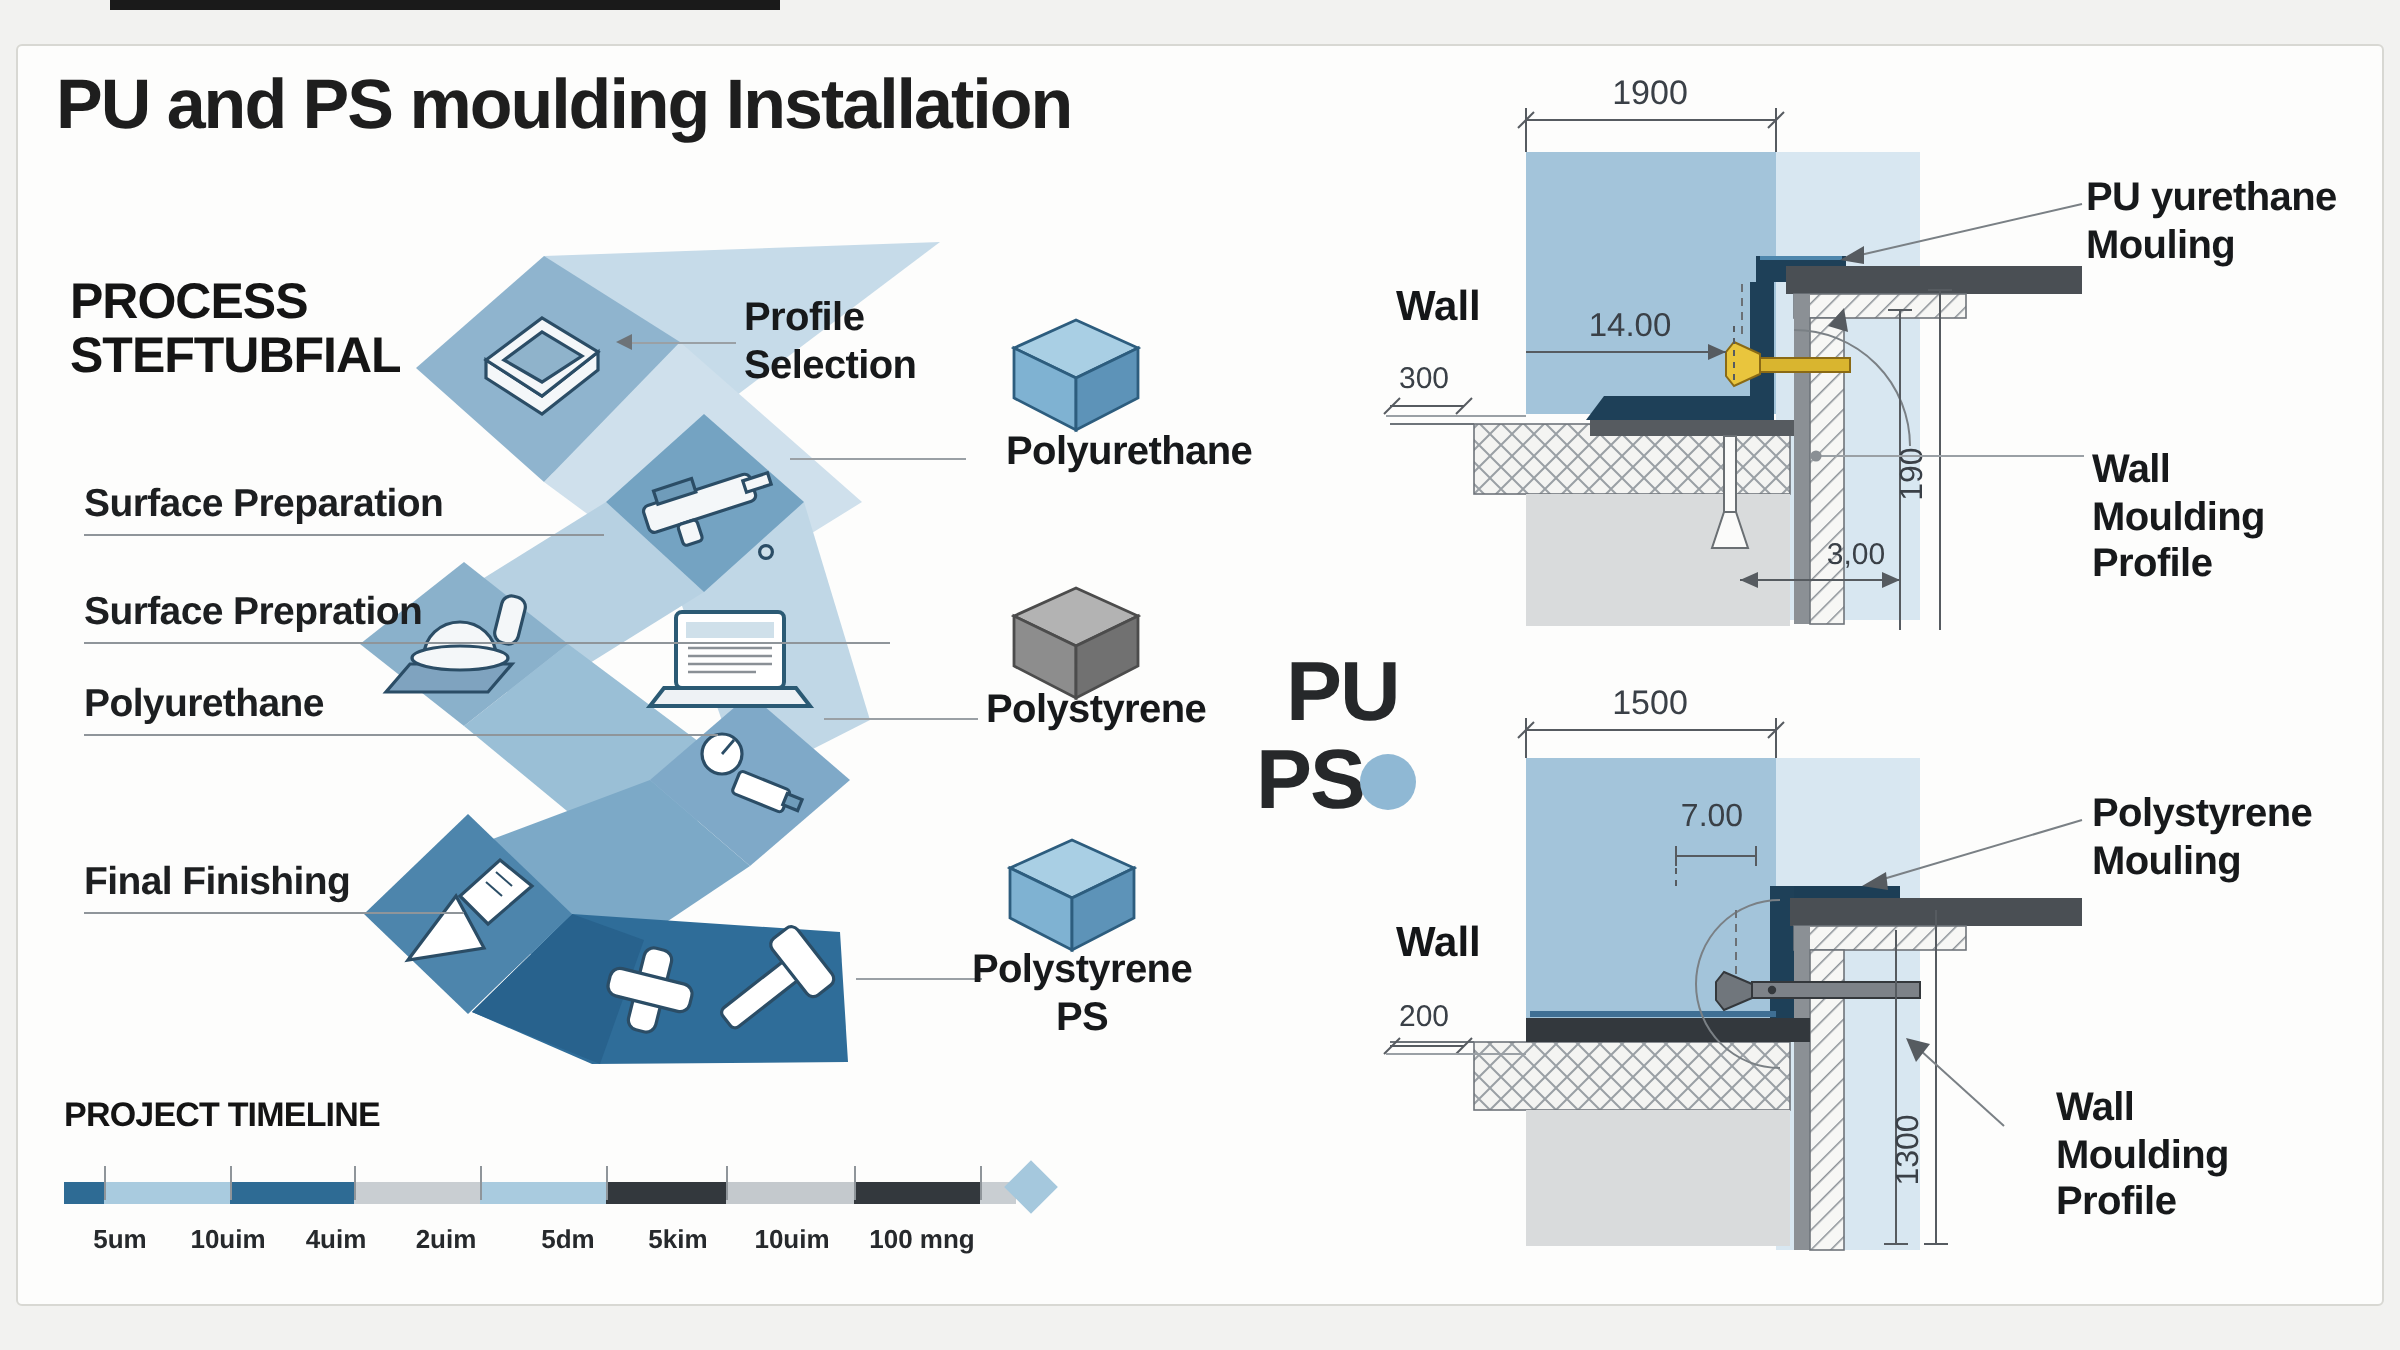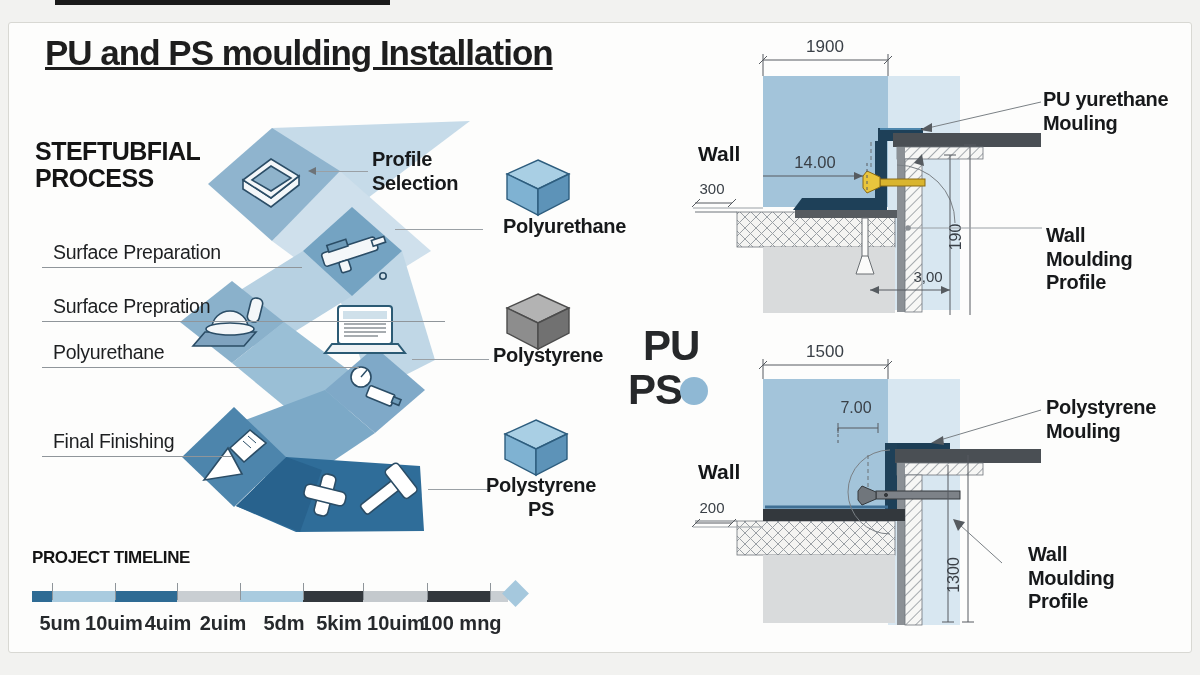--- a/index.html
+++ b/index.html
@@ -4,50 +4,50 @@
 <style>
   html,body{margin:0;padding:0;background:#e9e9e7;}
   .page{position:relative;width:1200px;height:675px;background:#f2f2f0;overflow:hidden;
         font-family:"Liberation Sans","DejaVu Sans",sans-serif;color:#1f2123;}
   .panel{position:absolute;left:8px;top:22px;width:1182px;height:629px;background:#fdfdfc;
          border:1px solid #d8d8d3;border-radius:3px;}
   .topbar{position:absolute;left:55px;top:0;width:335px;height:5px;background:#1a1a1a;}
   .abs{position:absolute;}
   .title{font-size:35px;font-weight:700;letter-spacing:-1px;color:#1e1e1e;}
   .h2{font-size:25px;font-weight:700;line-height:1.06;letter-spacing:-0.5px;color:#151515;}
-  .step{font-size:19.5px;font-weight:400;color:#1d1f21;letter-spacing:-0.3px;margin-left:11px;}
+  .step{font-size:19.5px;font-weight:700;color:#1d1f21;letter-spacing:-0.3px;}
   .uline{height:1px;background:#8f959a;}
   .lline{height:1px;background:#9aa0a5;}
   .lbl{font-size:20px;font-weight:600;line-height:1.18;color:#17191b;letter-spacing:-0.3px;}
   .lbl .b1{font-weight:700;}
   .walllbl{font-size:21px;font-weight:700;color:#141618;}
   .legend-pu{font-size:42px;font-weight:700;letter-spacing:-1px;color:#26282a;}
   .circle{width:28px;height:28px;border-radius:50%;background:#8fb8d4;}
   .tl-head{font-size:17px;font-weight:700;letter-spacing:-0.4px;color:#141414;}
   .tl-bar{display:flex;height:11px;}
   .tl-bar div{height:11px;}
   .tl-tick{width:1px;background:#8f959a;}
-  .tl-lab{font-size:20px;font-weight:600;color:#26292c;transform:translateX(-50%);white-space:nowrap;}
+  .tl-lab{font-size:13px;font-weight:600;color:#26292c;transform:translateX(-50%);white-space:nowrap;}
   .diamond{width:19px;height:19px;background:#a5c8dd;transform:rotate(45deg);}
   .arrowL{width:0;height:0;border-top:4px solid transparent;border-bottom:4px solid transparent;
           border-right:8px solid #6d7378;}
   svg text{font-family:"Liberation Sans","DejaVu Sans",sans-serif;fill:#3a4047;}
 </style>
 </head>
 <body>
 
 <div class="page">
   <div class="topbar"></div>
   <div class="panel"></div>
 
-  <div class="abs title" style="left:45px;top:33px;text-decoration:underline;">PU and PS moulding Installation</div>
+  <div class="abs title" style="left:28px;top:33px;">PU and PS moulding Installation</div>
 
   <div class="abs h2" style="left:35px;top:138px;">
+    <div>PROCESS</div>
     <div>STEFTUBFIAL</div>
-    <div>PROCESS</div>
   </div>
 
   <svg class="abs" style="left:0;top:0;" width="700" height="560" viewBox="0 0 700 560">
 
     <polygon points="272,128 470,121 352,210 272,238" fill="#c6dbe9"></polygon>
     <polygon points="272,241 340,171 431,251 352,300" fill="#cfe0ec"></polygon>
     <polygon points="340,300 402,251 435,360 372,392" fill="#c0d7e6"></polygon>
     <polygon points="303,251 352,296 262,352 205,312" fill="#b7d1e2"></polygon>
     <polygon points="232,363 284,322 375,390 318,434" fill="#9abfd6"></polygon>
     <polygon points="325,390 375,433 287,492 205,435" fill="#7ca9c7"></polygon>

